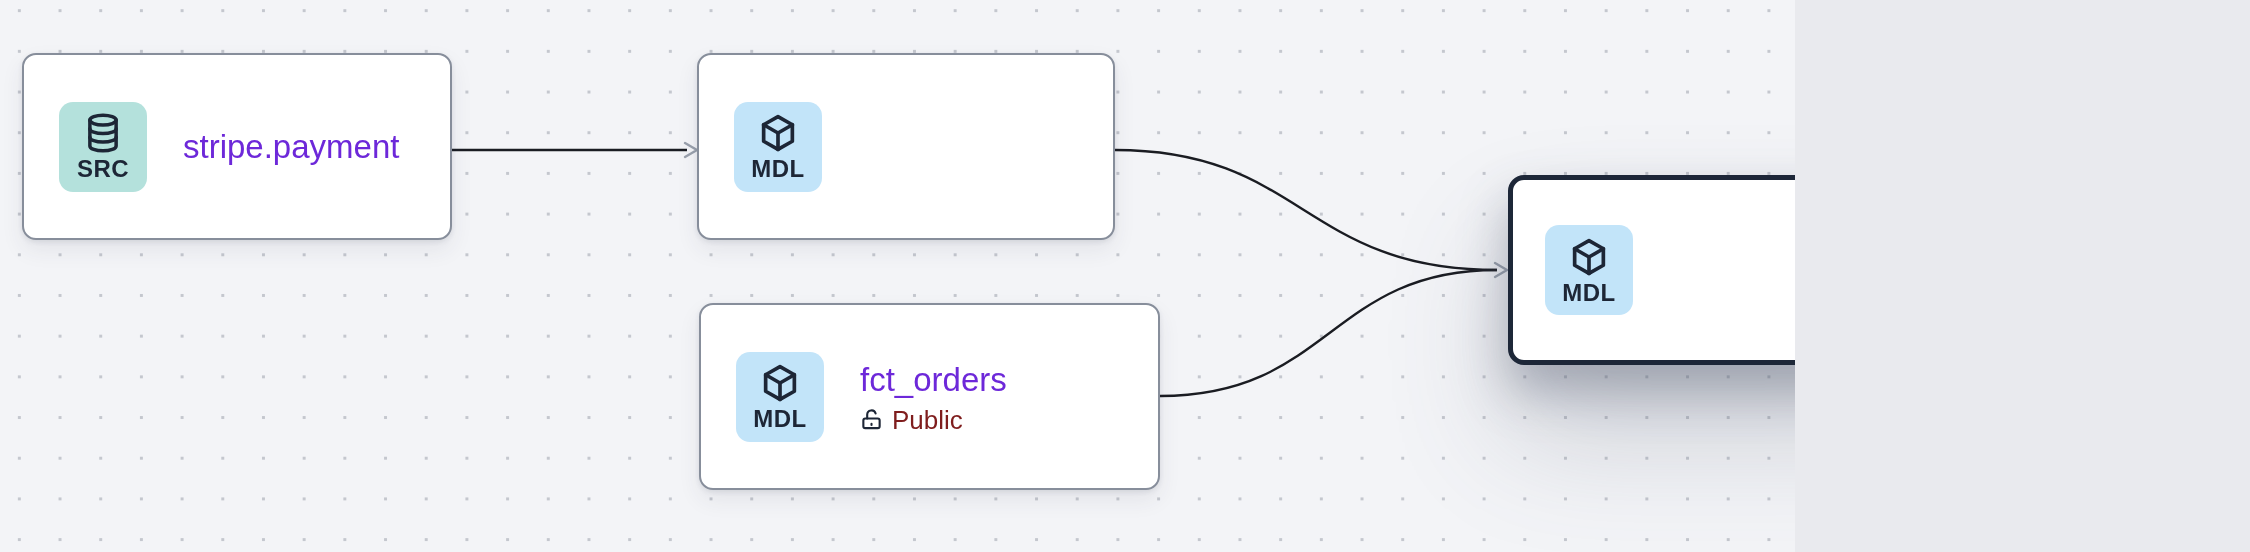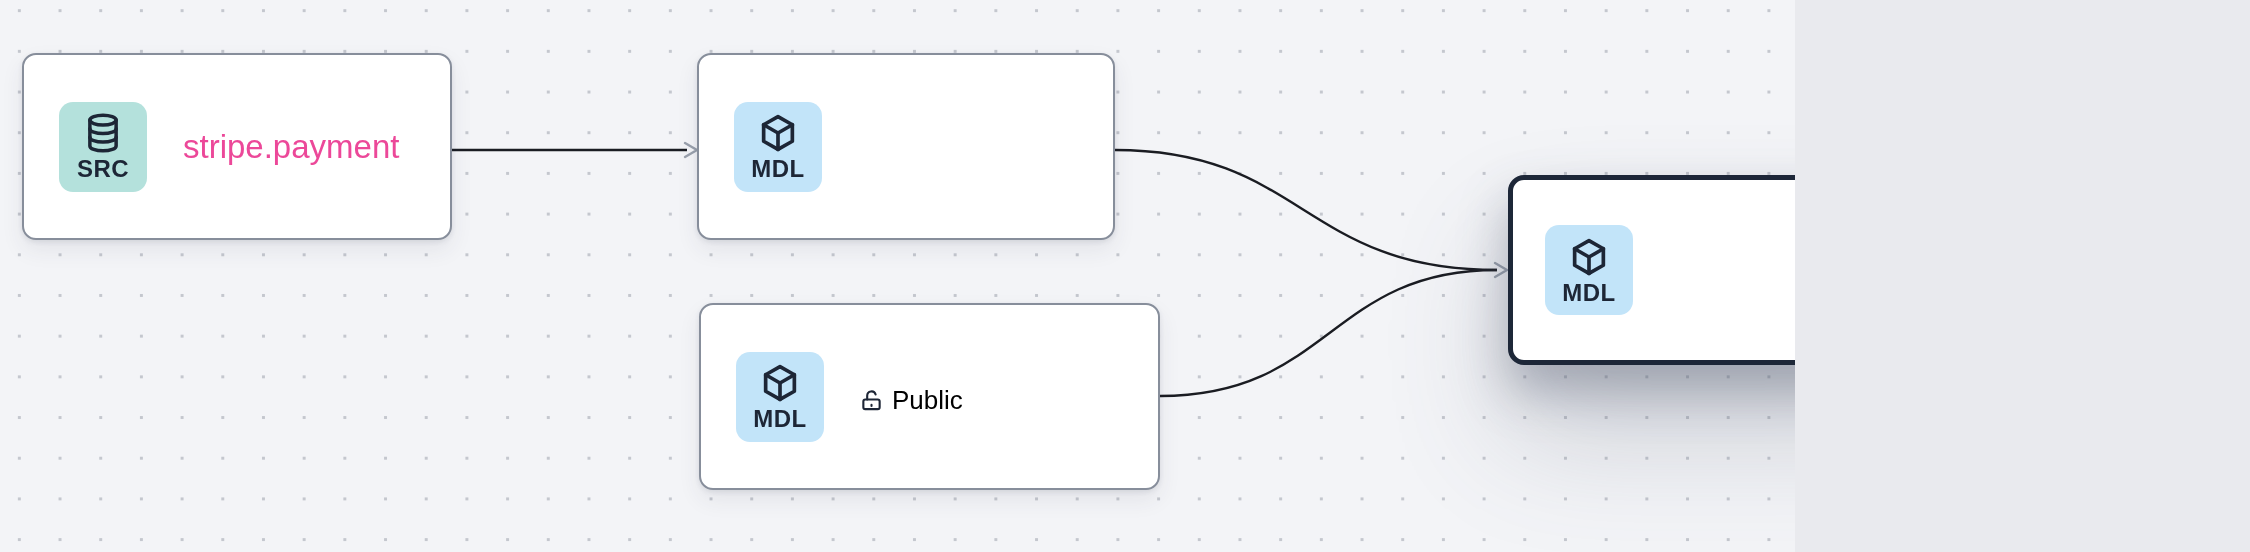--- a/index.html
+++ b/index.html
@@ -44,27 +44,27 @@
     border-radius:14px;
     display:flex;flex-direction:column;align-items:center;justify-content:center;
   }
   .badge svg{width:42px;height:42px;display:block;}
   .badge-label{
     font-size:24px;font-weight:600;color:#1d2636;
     letter-spacing:0.5px;line-height:1;margin-top:3px;
   }
   .node-text{margin-left:36px;display:flex;flex-direction:column;justify-content:center;}
   .node-title{
-    font-size:33px;font-weight:500;color:#ec4899;
+    font-size:33px;font-weight:500;color:#6d28d9;
     line-height:1.2;white-space:nowrap;
   }
   .node-subtitle{
     display:flex;align-items:center;gap:9px;
     margin-top:7px;
-    font-size:26px;font-weight:400;color:#000000;line-height:1;
+    font-size:26px;font-weight:400;color:#7f1d1d;line-height:1;
   }
   .node-subtitle svg{width:23px;height:23px;display:block;}
 </style>
 </head>
 <body>
 
 <div class="canvas">
 
   <svg class="edges-layer" width="2250" height="552" viewBox="0 0 2250 552">
     <path class="edge" d="M452 150 H687"></path>
@@ -103,20 +103,21 @@
   <div class="node" id="node-fct-orders">
     <div class="badge" style="background-color: rgb(194, 228, 249);">
       <svg viewBox="0 0 24 24" fill="none" stroke="#1d2636" stroke-width="2.1" stroke-linecap="round" stroke-linejoin="round">
         <path d="M12 2.6 L20.2 7.3 V16.7 L12 21.4 L3.8 16.7 V7.3 Z"></path>
         <path d="M3.8 7.3 L12 12 L20.2 7.3"></path>
         <path d="M12 12 V21.4"></path>
       </svg>
       <span class="badge-label">MDL</span>
     </div>
     <div class="node-text">
+      <div class="node-title">fct_orders</div>
       <div class="node-subtitle">
         <svg viewBox="0 0 24 24" fill="none" stroke="#1d2636" stroke-width="2.2" stroke-linecap="round" stroke-linejoin="round">
           <rect x="3.5" y="11" width="17" height="10" rx="2"></rect>
           <path d="M7.5 11 V7 a4.5 4.5 0 0 1 8.8-1.3"></path>
           <path d="M12 16.6 v1.2"></path>
         </svg>
         <span>Public</span>
       </div>
     </div>
   </div>

